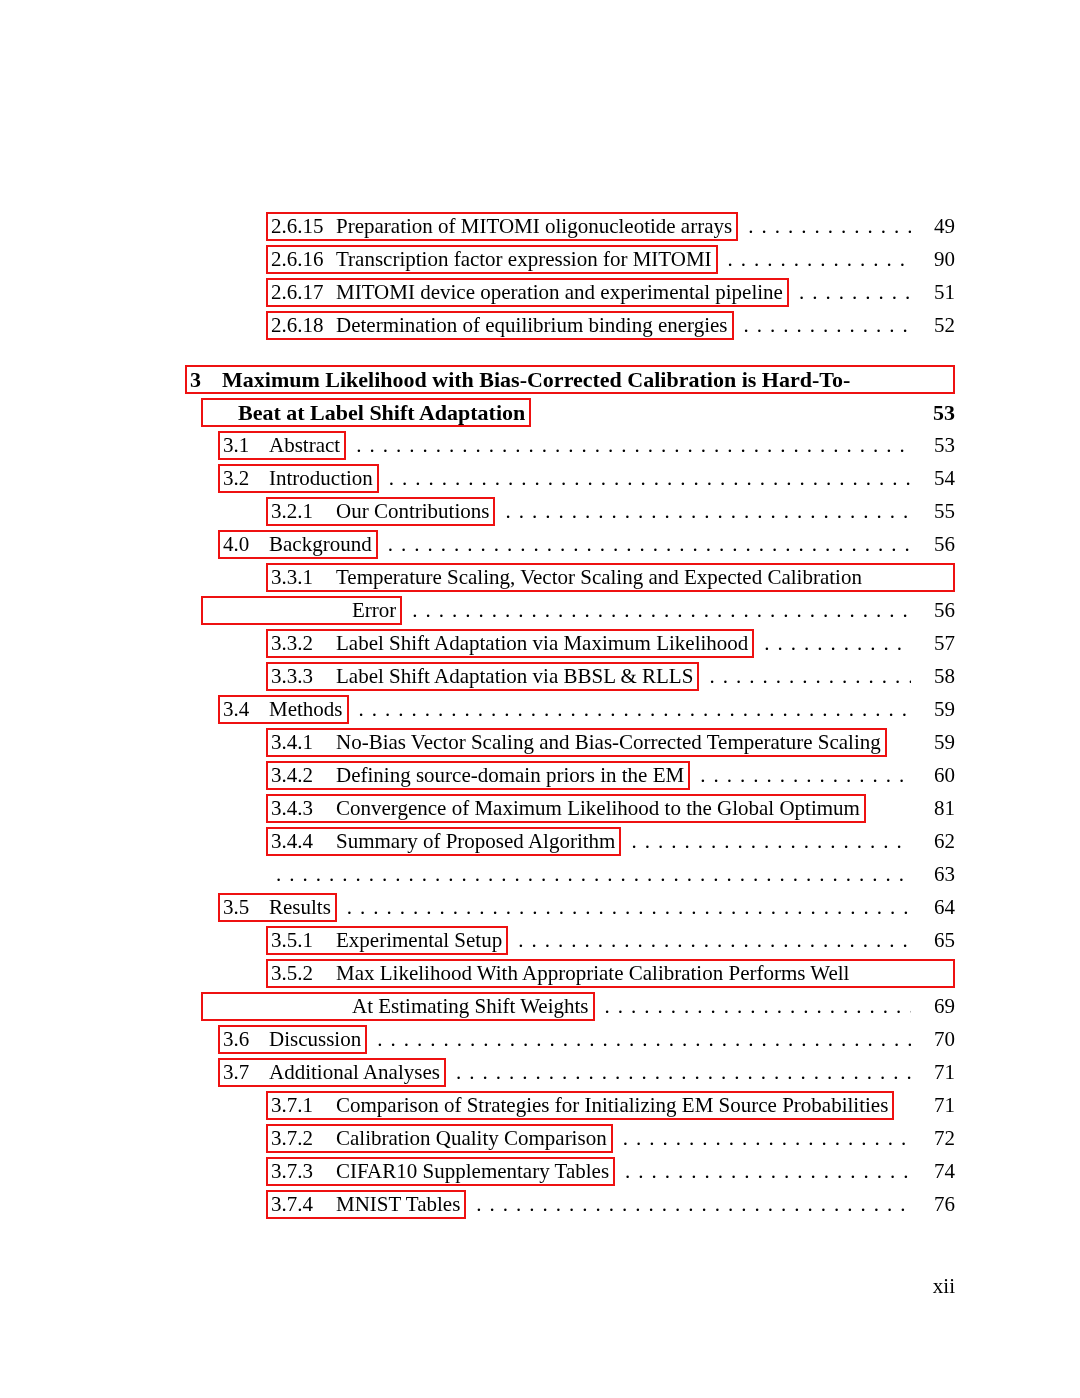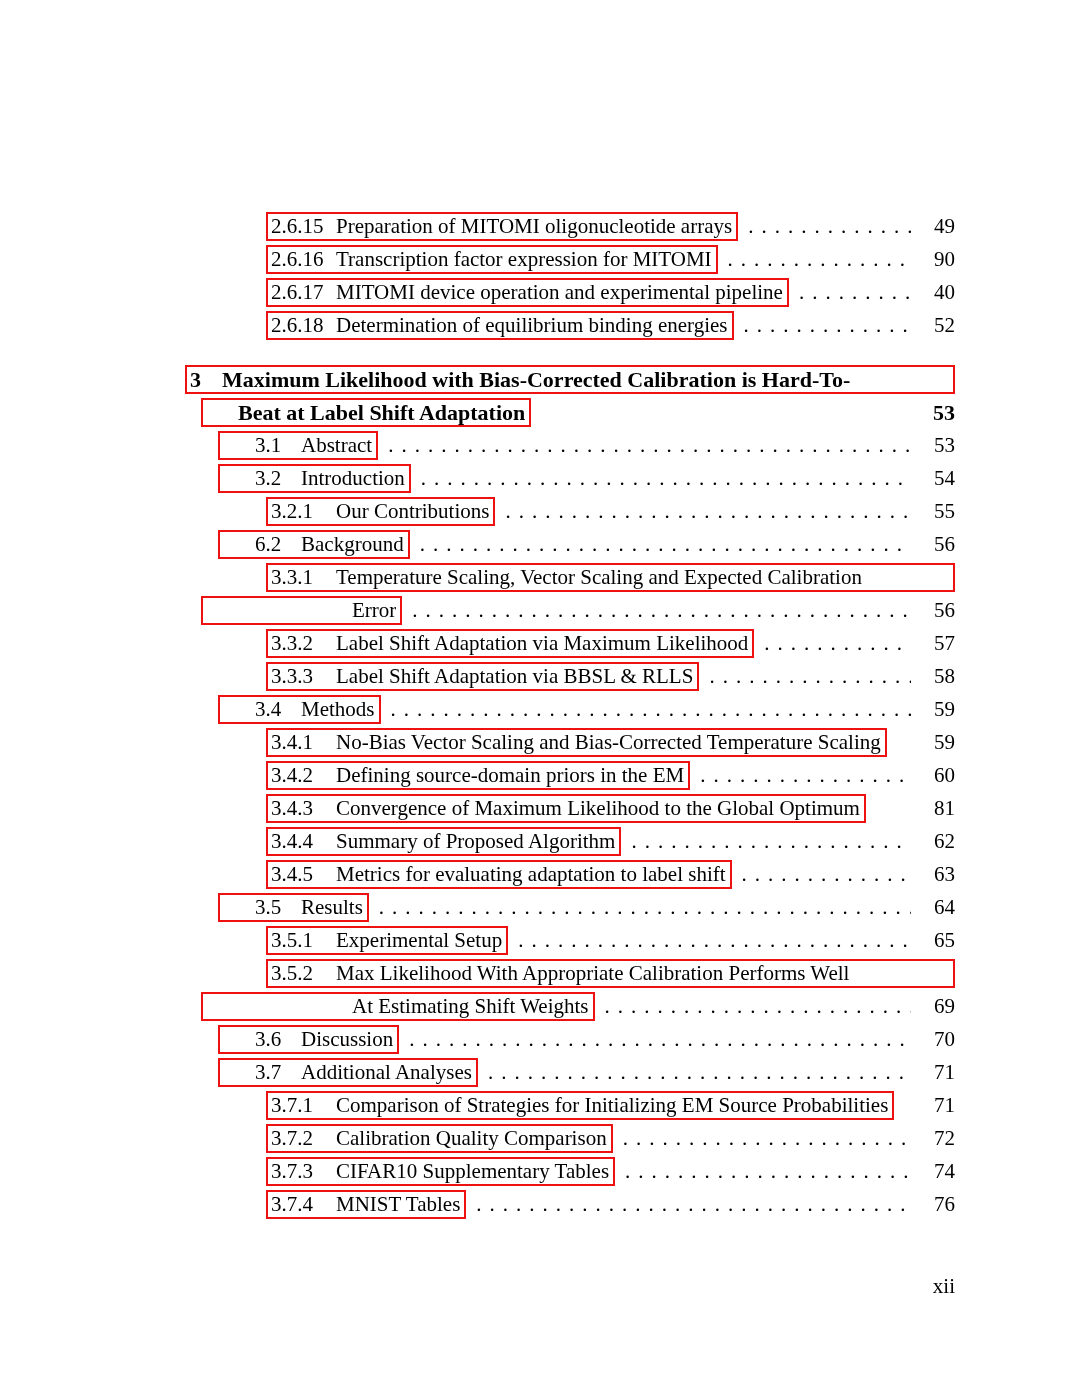--- a/index.html
+++ b/index.html
@@ -37,21 +37,21 @@
     border: 2px solid var(--red, #ee1111);
     padding: 0 4px 0 3px;
     height: 25px;
     box-sizing: content-box;
     flex: 0 0 auto;
     min-width: 0;
   }
   .lbox.fullwidth { flex: 1 1 auto; }
   .lbox .num { display: inline-block; flex: 0 0 auto; }
   .chapter .lbox .num { width: 32px; }
-  .section .lbox .num { width: 46px; margin-left: 32px; }
+  .section .lbox .num { width: 46px; }
   .subsection .lbox .num { width: 65px; }
   .chapter .lbox.cont { padding-left: 35px; }
   .subsection .lbox.cont { padding-left: 149px; }
   .ttl { flex: 0 1 auto; overflow: hidden; }
   .dots {
     flex: 1 1 0;
     min-width: 0;
     overflow: hidden;
     letter-spacing: 8px;
     padding-left: 10px;
@@ -88,21 +88,21 @@
         </span>
         <span class="dots">......................................................................</span>
         <span class="pg">90</span>
       </div>
       <div class="row subsection">
         <span class="lbox">
           <span class="num">2.6.17</span>
           <span class="ttl">MITOMI device operation and experimental pipeline</span>
         </span>
         <span class="dots">......................................................................</span>
-        <span class="pg">40</span>
+        <span class="pg">51</span>
       </div>
       <div class="row subsection">
         <span class="lbox">
           <span class="num">2.6.18</span>
           <span class="ttl">Determination of equilibrium binding energies</span>
         </span>
         <span class="dots">......................................................................</span>
         <span class="pg">52</span>
       </div>
       <div class="row chapter space-before">
@@ -137,21 +137,21 @@
       <div class="row subsection">
         <span class="lbox">
           <span class="num">3.2.1</span>
           <span class="ttl">Our Contributions</span>
         </span>
         <span class="dots">......................................................................</span>
         <span class="pg">55</span>
       </div>
       <div class="row section">
         <span class="lbox">
-          <span class="num">6.2</span>
+          <span class="num">4.0</span>
           <span class="ttl">Background</span>
         </span>
         <span class="dots">......................................................................</span>
         <span class="pg">56</span>
       </div>
       <div class="row subsection">
         <span class="lbox fullwidth">
           <span class="num">3.3.1</span>
           <span class="ttl">Temperature Scaling, Vector Scaling and Expected Calibration</span>
         </span>
@@ -213,24 +213,20 @@
       </div>
       <div class="row subsection">
         <span class="lbox">
           <span class="num">3.4.4</span>
           <span class="ttl">Summary of Proposed Algorithm</span>
         </span>
         <span class="dots">......................................................................</span>
         <span class="pg">62</span>
       </div>
       <div class="row subsection">
-        <span class="lbox">
-          <span class="num">3.4.5</span>
-          <span class="ttl">Metrics for evaluating adaptation to label shift</span>
-        </span>
         <span class="dots">......................................................................</span>
         <span class="pg">63</span>
       </div>
       <div class="row section">
         <span class="lbox">
           <span class="num">3.5</span>
           <span class="ttl">Results</span>
         </span>
         <span class="dots">......................................................................</span>
         <span class="pg">64</span>

